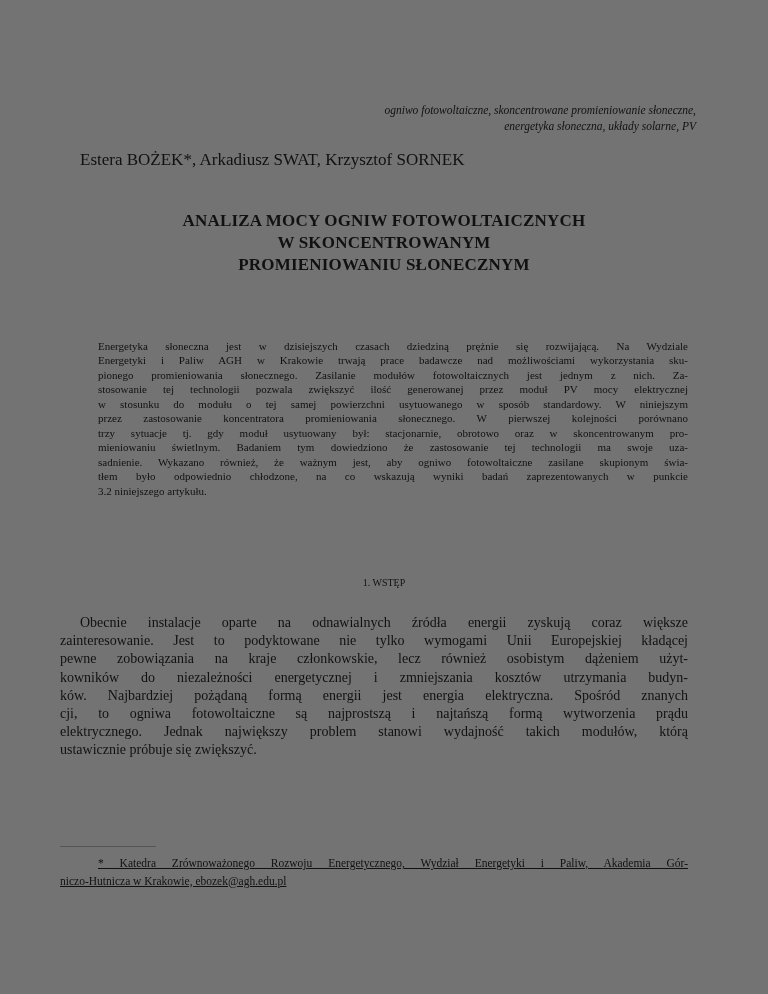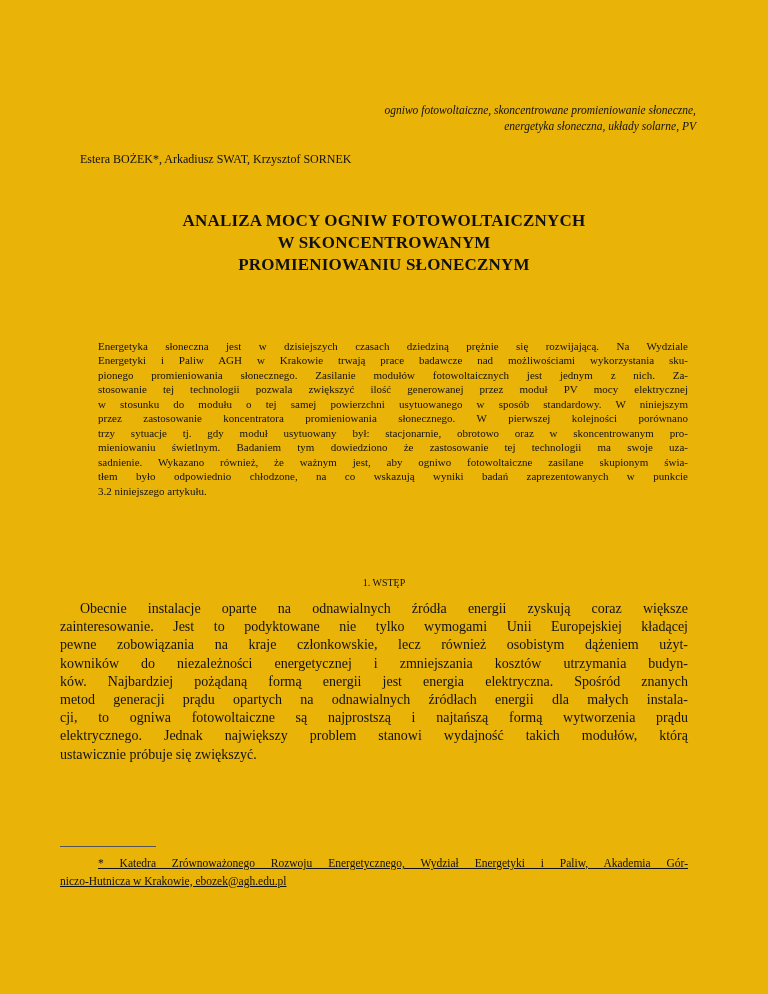--- a/index.html
+++ b/index.html
@@ -4,21 +4,21 @@
 <style>
   html, body {
     margin: 0;
     padding: 0;
     background: #ffffff;
   }
   .page {
     position: relative;
     width: 768px;
     height: 994px;
-    background: #eab308;
+    background: #737373;
     font-family: "Liberation Serif", serif;
     color: #111111;
     overflow: hidden;
   }
   .abs { position: absolute; }
 
   
   .tline {
     text-align: justify;
     text-align-last: justify;
@@ -33,21 +33,21 @@
     width: 440px;
     font-style: italic;
     font-size: 11.5px;
     line-height: 15.5px;
   }
   .keywords .tline { text-align: right; text-align-last: right; }
 
   .authors {
     left: 80px;
     top: 150px;
-    font-size: 12px;
+    font-size: 17px;
     line-height: 19px;
   }
 
   .title {
     left: 60px;
     width: 648px;
     top: 210px;
     font-size: 17px;
     font-weight: bold;
     line-height: 22px;
@@ -67,21 +67,21 @@
     left: 60px;
     width: 648px;
     top: 577px;
     font-size: 10px;
     text-align: center;
   }
 
   .intro {
     left: 60px;
     width: 628px;
-    top: 600px;
+    top: 614px;
     font-size: 14px;
     line-height: 18.2px;
   }
   .intro .tline:first-child { text-indent: 20px; }
 
   .footnote-rule {
     left: 60px;
     top: 846px;
     width: 96px;
     height: 0;
@@ -131,21 +131,20 @@
     </div>
 
   <div class="abs section-heading">1. WSTĘP</div>
 
   <div class="abs intro">
       <div class="tline">Obecnie instalacje oparte na odnawialnych źródła energii zyskują coraz większe</div>
       <div class="tline">zainteresowanie. Jest to podyktowane nie tylko wymogami Unii Europejskiej kładącej</div>
       <div class="tline">pewne zobowiązania na kraje członkowskie, lecz również osobistym dążeniem użyt-</div>
       <div class="tline">kowników do niezależności energetycznej i zmniejszania kosztów utrzymania budyn-</div>
       <div class="tline">ków. Najbardziej pożądaną formą energii jest energia elektryczna. Spośród znanych</div>
-      <div class="tline">metod generacji prądu opartych na odnawialnych źródłach energii dla małych instala-</div>
       <div class="tline">cji, to ogniwa fotowoltaiczne są najprostszą i najtańszą formą wytworzenia prądu</div>
       <div class="tline">elektrycznego. Jednak największy problem stanowi wydajność takich modułów, którą</div>
       <div class="tline tline-last">ustawicznie próbuje się zwiększyć.</div>
     </div>
 
   <div class="abs footnote-rule"></div>
 
   <div class="abs footnote">
       <div class="tline">* Katedra Zrównoważonego Rozwoju Energetycznego, Wydział Energetyki i Paliw, Akademia Gór-</div>
       <div class="tline tline-last">niczo-Hutnicza w Krakowie, ebozek@agh.edu.pl</div>

